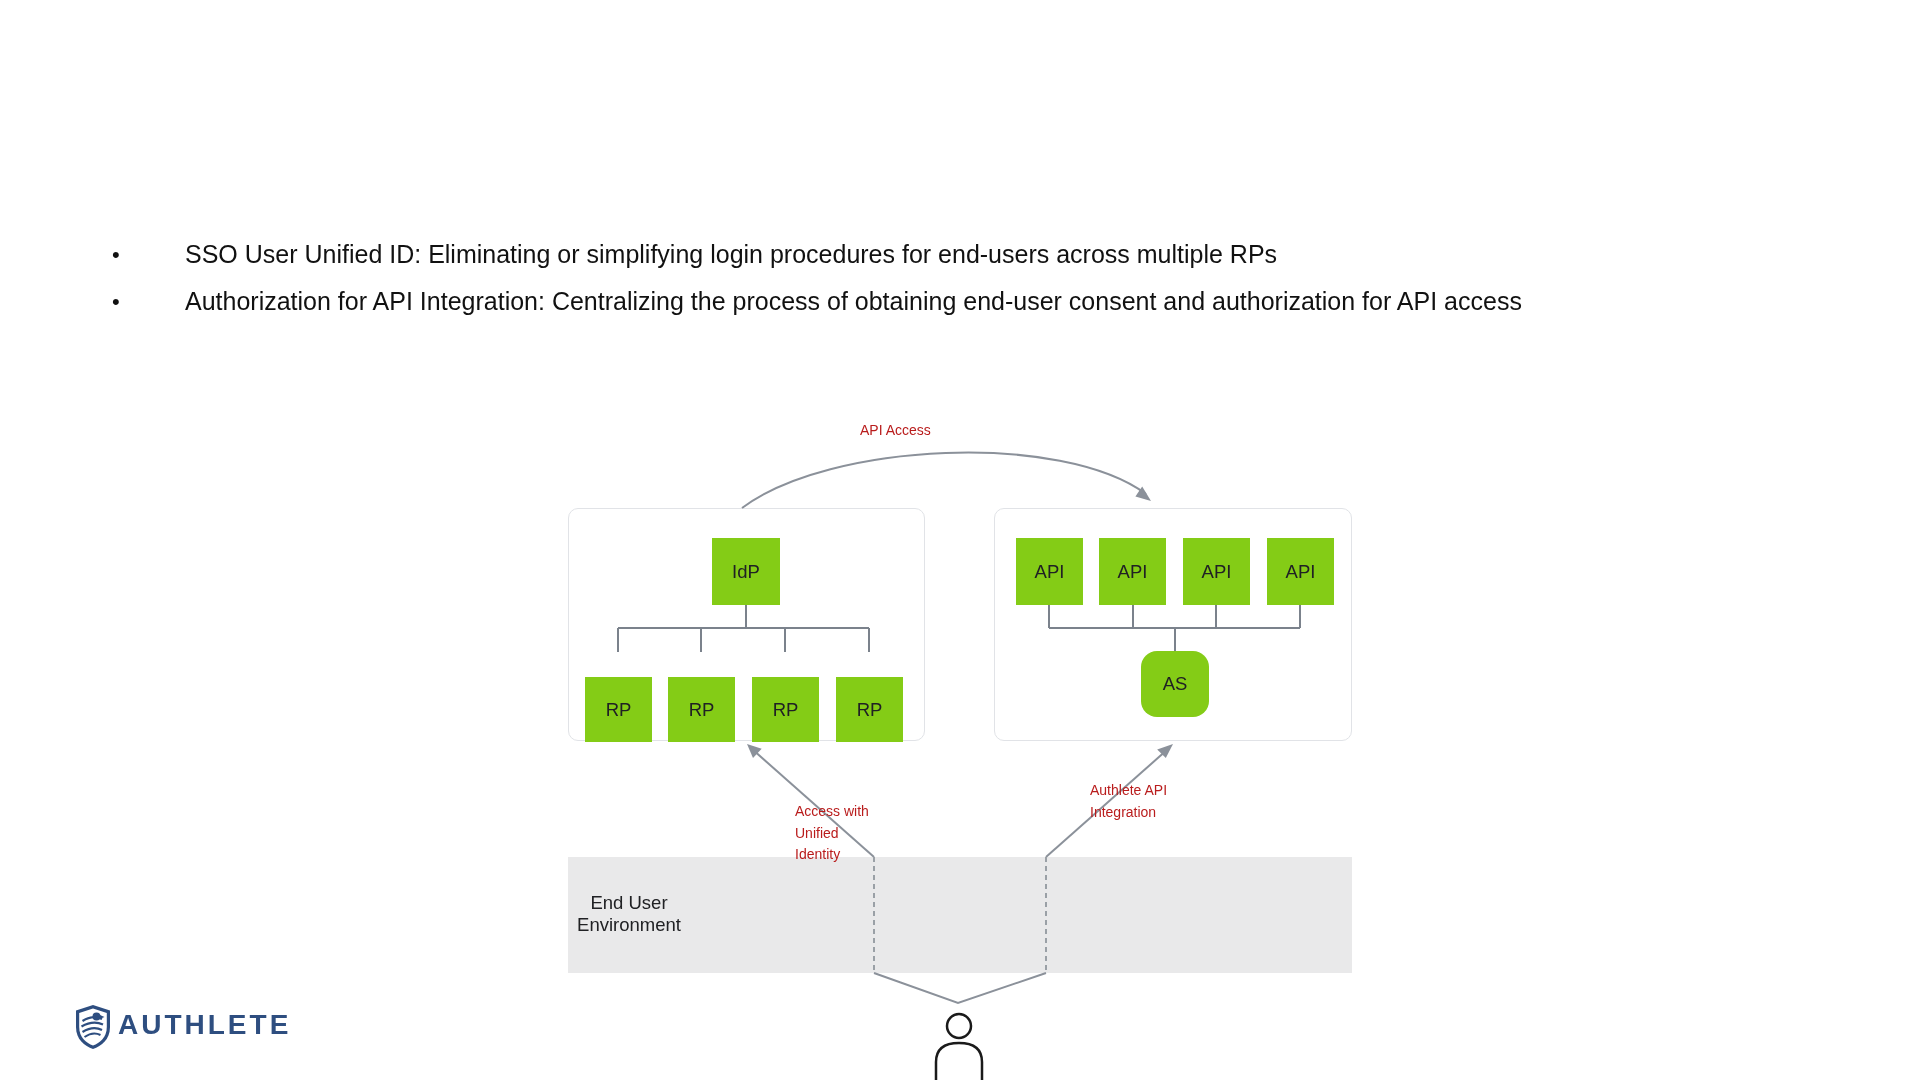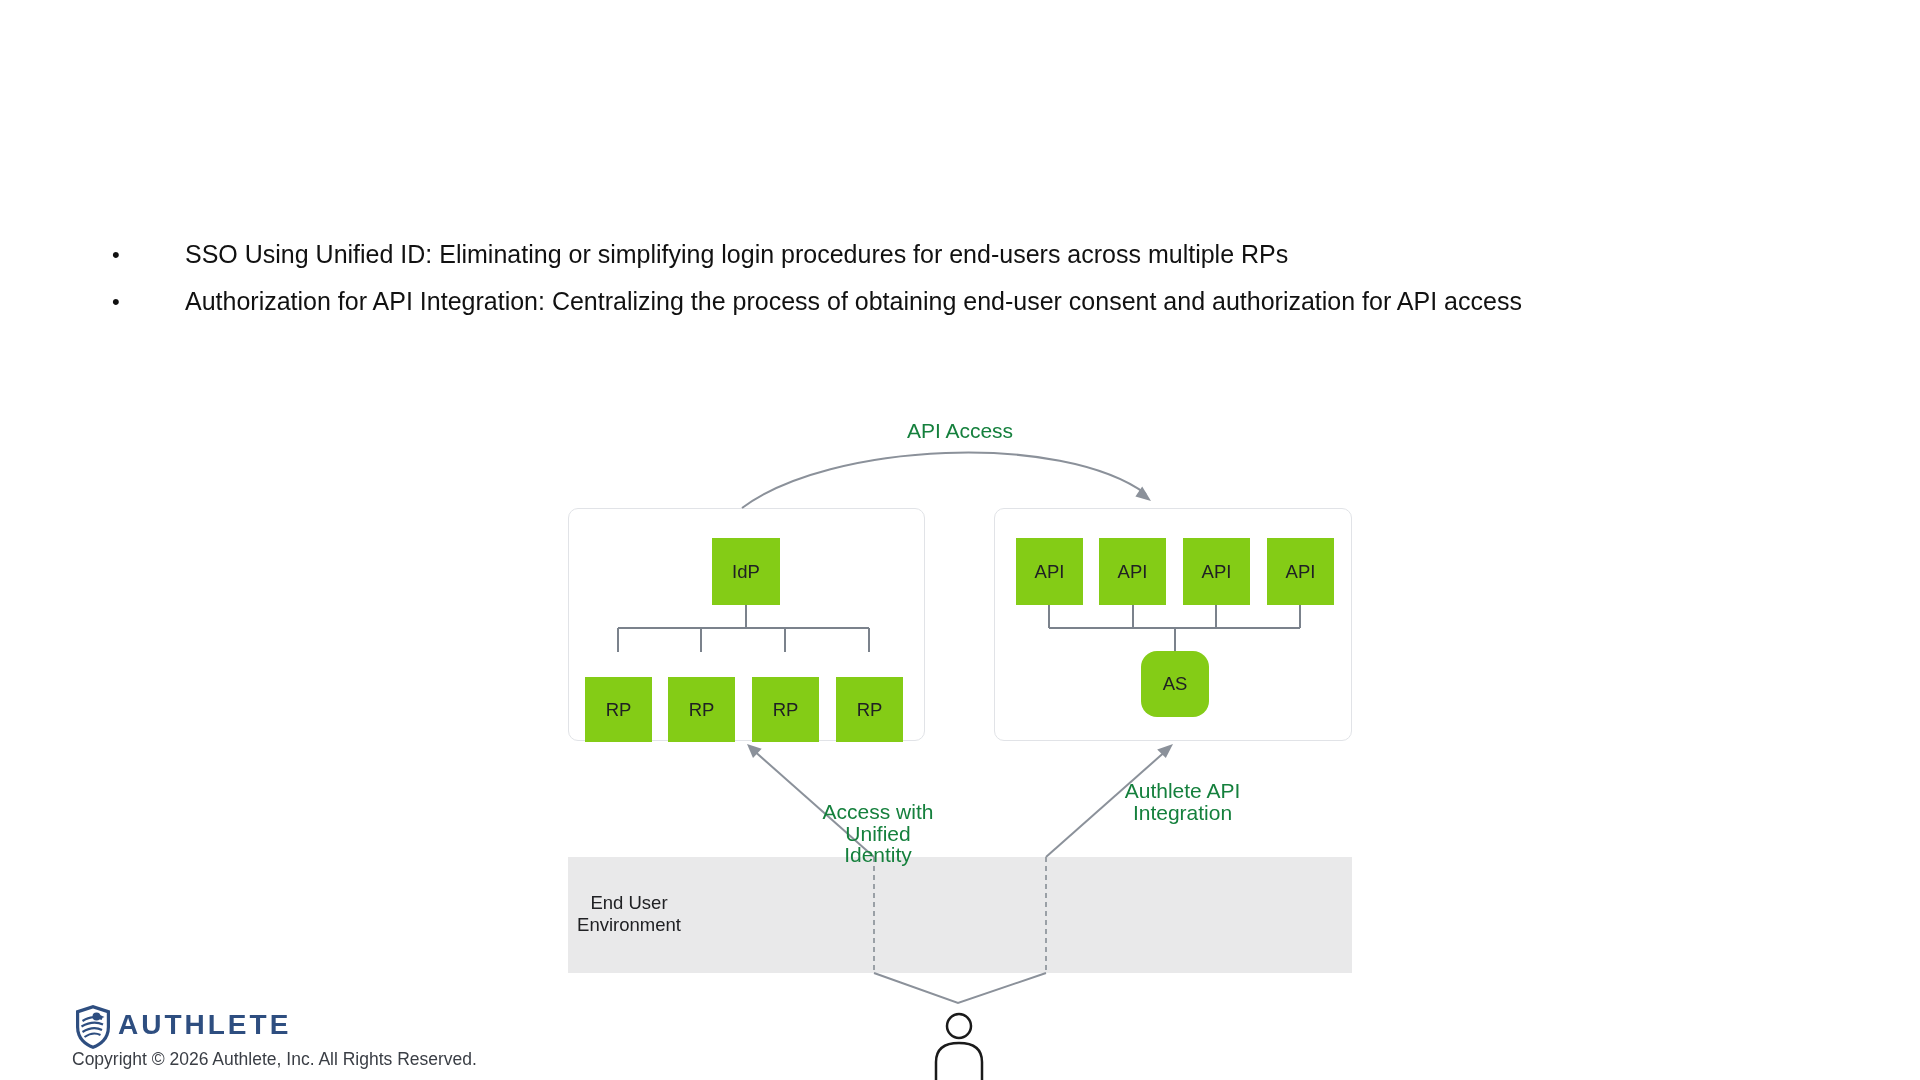--- a/index.html
+++ b/index.html
@@ -41,22 +41,22 @@
     font-size: 18.5px; z-index: 3;
   }
   .idp  { left: 712px;  top: 538px; width: 68px; height: 67px; }
   .rp   { top: 652px; width: 67px; height: 65px; margin-top: 25px; }
   .rp0  { left: 585px; } .rp1 { left: 668px; } .rp2 { left: 752px; } .rp3 { left: 836px; }
   .api  { top: 538px; width: 67px; height: 67px; }
   .api0 { left: 1016px; } .api1 { left: 1099px; } .api2 { left: 1183px; } .api3 { left: 1267px; }
   .as   { left: 1141px; top: 651px; width: 68px; height: 66px; border-radius: 16px; }
 
   .diagram-label {
-    position: absolute; font-size: 21px; line-height: 21.5px;
-    color: #15803d; text-align: center; z-index: 3;
+    position: absolute; font-size: 14px; line-height: 21.5px;
+    color: #b91c1c; z-index: 3;
   }
   #api-access-label { left: 860px; top: 420px; width: 200px; }
   #access-label     { left: 795px; top: 769px; width: 166px; margin-top: 32px; }
   #authorize-label  { left: 1090px; top: 780px; width: 185px; }
 
   #lines-layer { position: absolute; left: 0; top: 0; z-index: 2; }
 
   .footer-logo-text {
     position: absolute; left: 118px; top: 1009px;
     font-size: 28px; font-weight: bold; letter-spacing: 3px;
@@ -70,21 +70,21 @@
 </style>
 </head>
 <body>
 
 <div class="canvas">
 
 
   <div class="bullets">
     <div class="bullet-row">
       <span class="bullet-marker">•</span>
-      <span class="bullet-text">SSO Using Unified ID: Eliminating or simplifying login procedures for end-users across multiple RPs</span>
+      <span class="bullet-text">SSO User Unified ID: Eliminating or simplifying login procedures for end-users across multiple RPs</span>
     </div>
     <div class="bullet-row">
       <span class="bullet-marker">•</span>
       <span class="bullet-text">Authorization for API Integration: Centralizing the process of obtaining end-user consent and authorization for API access</span>
     </div>
   </div>
 
   <div id="left-container" class="container-box"></div>
   <div id="right-container" class="container-box"></div>
   <div class="band"></div>
@@ -170,15 +170,14 @@
     <path d="M19 1 L36 6.5 V23 C36 35.5 27.5 42 19 45 C10.5 42 2 35.5 2 23 V6.5 Z" fill="#2e4e80"></path>
     <path d="M19 4.5 L32.8 9 V23 C32.8 33.5 25.8 39 19 41.5 C12.2 39 5.2 33.5 5.2 23 V9 Z" fill="#ffffff"></path>
     <circle cx="22.5" cy="12.5" r="4" fill="#2e4e80"></circle>
     <polygon points="26,11 30.5,13 26,14.8" fill="#2e4e80"></polygon>
     <path d="M8.5 17 Q19 10.5 28 15" stroke="#2e4e80" stroke-width="2.2" fill="none"></path>
     <path d="M7.5 22.5 Q19 16 29 20.5" stroke="#2e4e80" stroke-width="2.2" fill="none"></path>
     <path d="M8.5 28 Q19 21.5 28 26" stroke="#2e4e80" stroke-width="2.2" fill="none"></path>
     <path d="M10.5 33 Q19 27 26.5 31" stroke="#2e4e80" stroke-width="2" fill="none"></path>
   </svg>
   <div class="footer-logo-text">AUTHLETE</div>
-  <div class="copyright">Copyright © 2026 Authlete, Inc. All Rights Reserved.</div>
 
 </div>
 
 </body></html>

